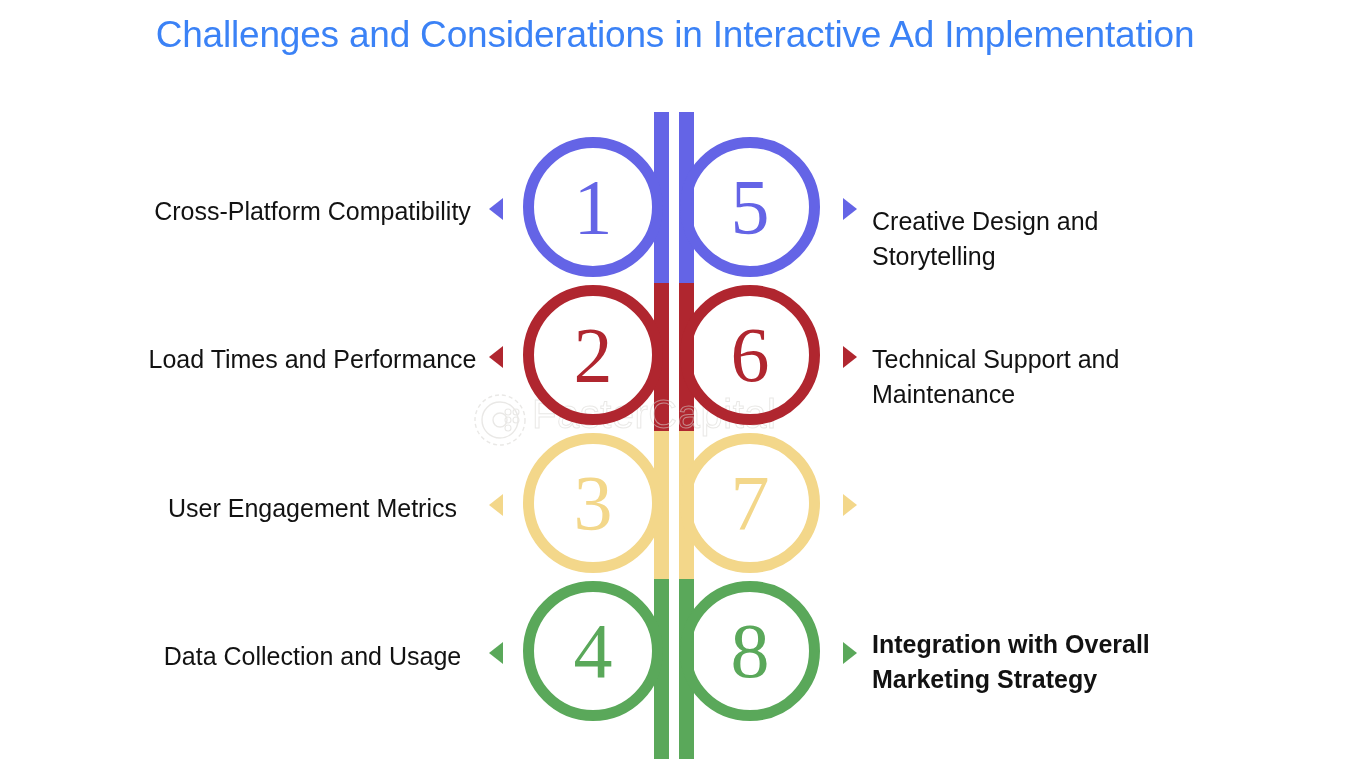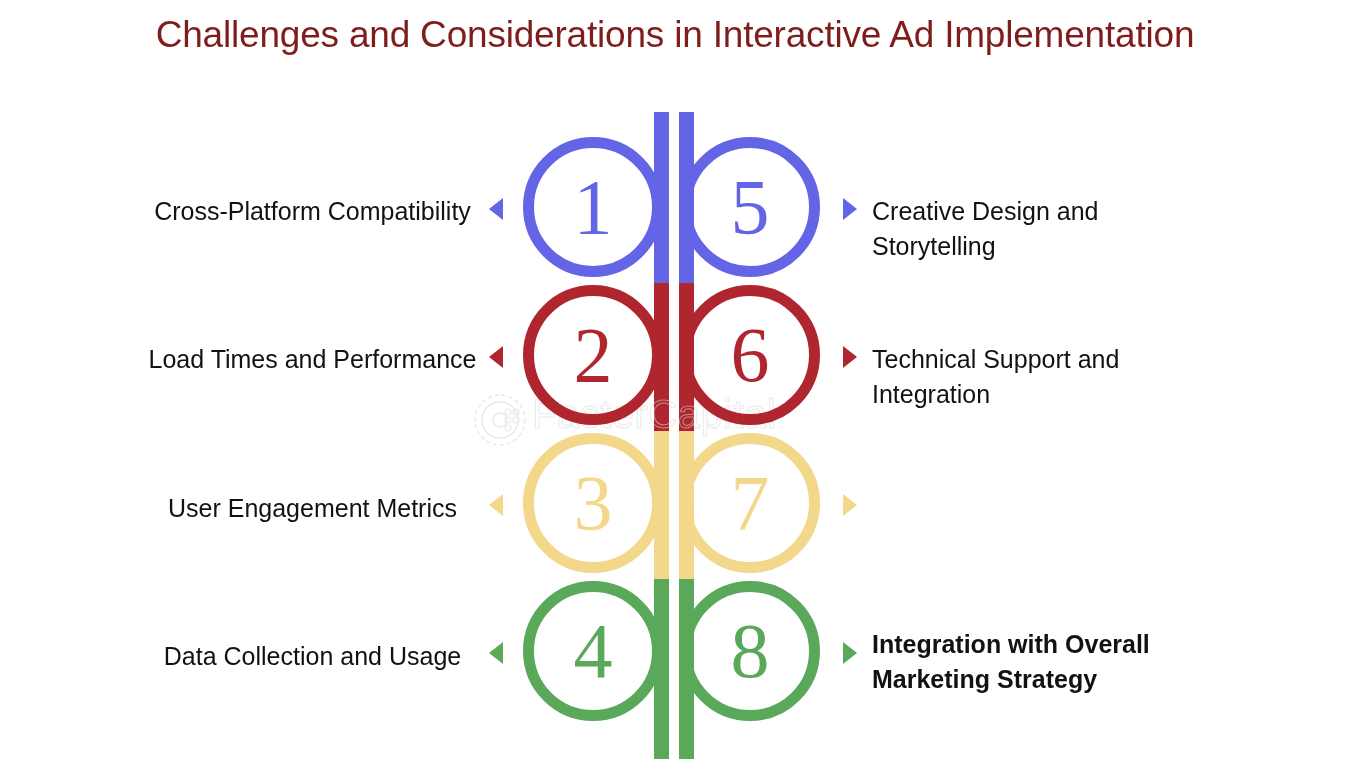--- a/index.html
+++ b/index.html
@@ -12,21 +12,21 @@
   }
   #canvas{position:relative;width:1350px;height:759px;}
 
   
   .title{
     position:absolute;
     top:14px;left:0;width:1350px;
     text-align:center;
     font-size:37px;
     font-weight:400;
-    color:#7f1d1d;
+    color:#3b82f6;
     letter-spacing:-0.2px;
     white-space:nowrap;
   }
 
   
   .spine{position:absolute;top:112px;left:0;width:1350px;height:647px;}
   .bar{position:absolute;width:15px;}
   .bar-l{left:654px;}
   .bar-r{left:679px;}
 
@@ -141,37 +141,37 @@
 
     <div class="circle circle-l" style="top:0px;border-width:11px;border-color:#6464e6;">
       <span class="num" style="color:#6464e6;">1</span>
     </div>
 
     <div class="circle circle-r" style="top:0px;border-width:11px;border-color:#6464e6;">
       <span class="num" style="color:#6464e6;">5</span>
     </div>
 
     <div class="arrow arrow-right" style="top:61px;border-left:14px solid #6464e6;"></div>
-    <div class="label label-right" style="top:57px;">Creative Design and Storytelling</div>
+    <div class="label label-right" style="top:67px;">Creative Design and Storytelling</div>
   </div>
 
   <div class="row" style="top:285px;padding-left:15px;">
     <div class="label label-left" style="top:57px;">Load Times and Performance</div>
     <div class="arrow arrow-left" style="top:61px;border-right:14px solid #b0262f;"></div>
 
     <div class="circle circle-l" style="top:0px;border-width:11px;border-color:#b0262f;">
       <span class="num" style="color:#b0262f;">2</span>
     </div>
 
     <div class="circle circle-r" style="top:0px;border-width:11px;border-color:#b0262f;">
       <span class="num" style="color:#b0262f;">6</span>
     </div>
 
     <div class="arrow arrow-right" style="top:61px;border-left:14px solid #b0262f;"></div>
-    <div class="label label-right" style="top:57px;">Technical Support and Integration</div>
+    <div class="label label-right" style="top:57px;">Technical Support and Maintenance</div>
   </div>
 
   <div class="row" style="top:433px;">
     <div class="label label-left" style="top:58px;">User Engagement Metrics</div>
     <div class="arrow arrow-left" style="top:61px;border-right:14px solid #f3d78a;"></div>
 
     <div class="circle circle-l" style="top:0px;border-width:11px;border-color:#f3d78a;">
       <span class="num" style="color:#f3d78a;">3</span>
     </div>
 

